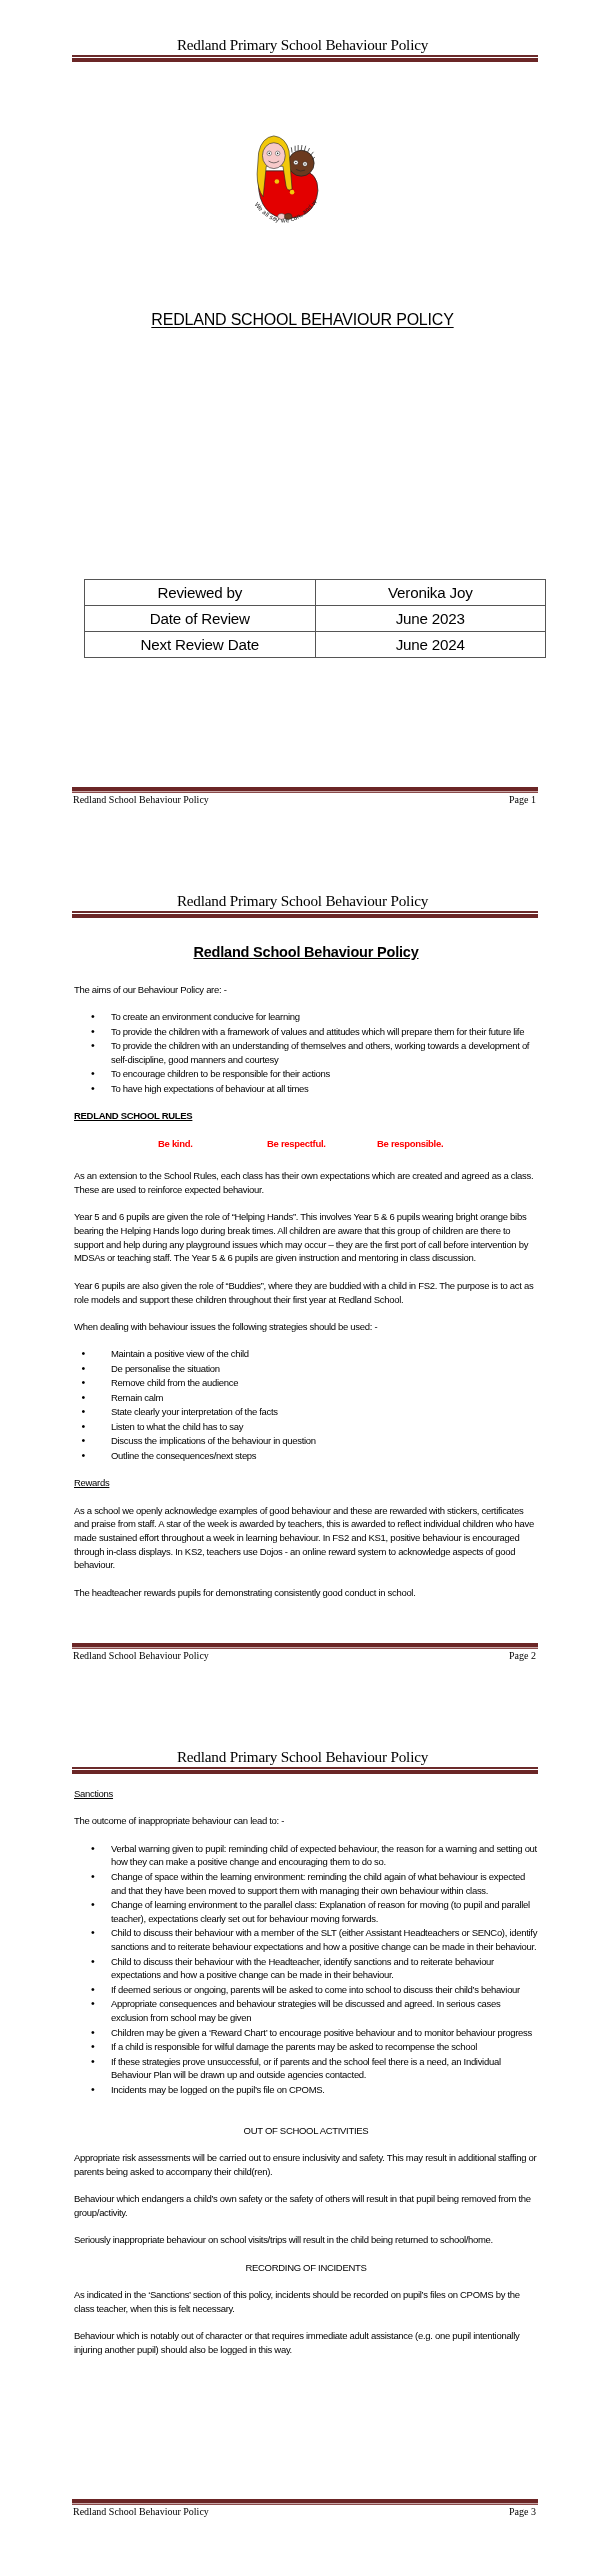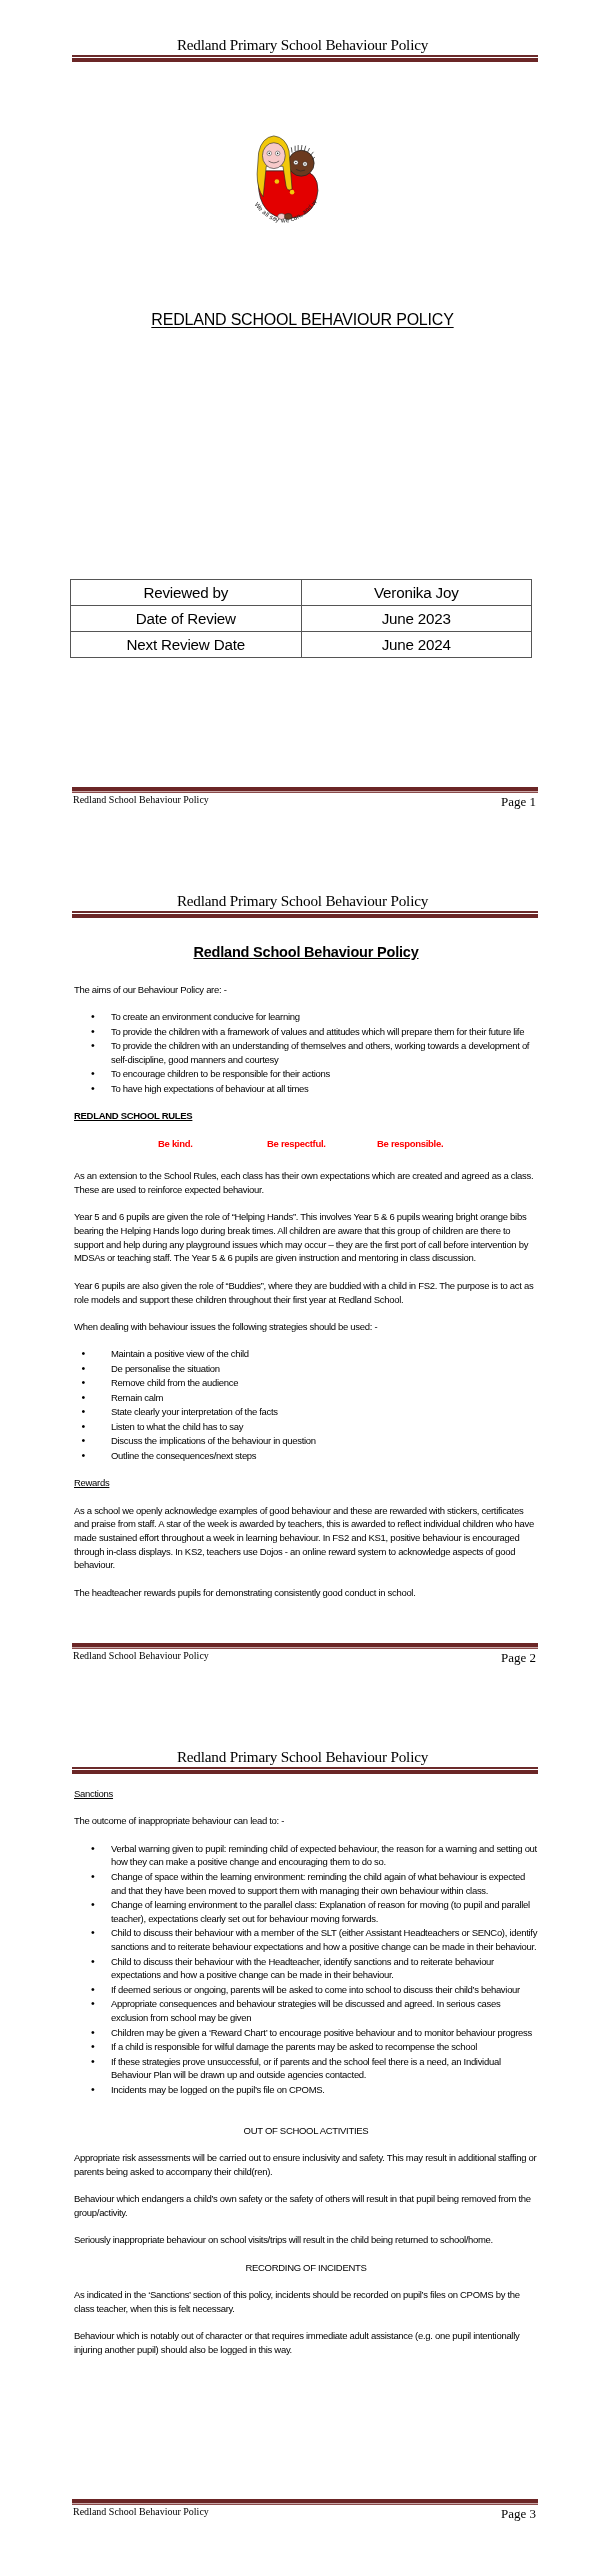--- a/index.html
+++ b/index.html
@@ -15,27 +15,27 @@
     .hdr-rule .thin { height: 1.5px; background: #6b2a2a; }
     .hdr-rule .gap { height: 1.5px; background: #fff; }
     .hdr-rule .thick { height: 3.8px; background: #6b2626; }
 
     
     .ftr-rule { position: absolute; left: 72px; width: 466px; top: 787px; }
     .ftr-rule .thick { height: 3.8px; background: #6b2626; }
     .ftr-rule .gap { height: 0.8px; background: #c9a9a9; }
     .ftr-rule .thin { height: 1.5px; background: #8a4a4a; }
     .ftr-left { position: absolute; left: 73px; top: 794px; font-family: "Liberation Serif", serif; font-size: 10px; }
-    .ftr-right { position: absolute; right: 69px; top: 794px; font-family: "Liberation Serif", serif; font-size: 13px; }
+    .ftr-right { position: absolute; right: 69px; top: 794px; font-family: "Liberation Serif", serif; font-size: 10px; }
 
     
     .logo { position: absolute; left: 248px; top: 128px; width: 76px; height: 107px; }
     .cover-title { position: absolute; left: 0; right: 0; top: 311px; text-align: center;
       font-size: 16px; text-decoration: underline; text-underline-offset: 2.3px; letter-spacing: -0.2px; }
-    .review-table { position: absolute; left: 70px; top: 579px; width: 462px; border-collapse: collapse; }
+    .review-table { position: absolute; left: 84px; top: 579px; width: 462px; border-collapse: collapse; }
     .review-table td { border: 0.8px solid #555; text-align: center; font-size: 15.2px; height: 26px; width: 50%; letter-spacing: -0.2px; }
 
     
     .content { position: absolute; left: 74px; width: 464px; font-size: 9.5px; line-height: 13.7px; letter-spacing: -0.3px; }
     .content p { margin-bottom: 13.7px; }
     .doc-title { text-align: center; font-weight: bold; font-size: 14.5px; text-decoration: underline; margin-bottom: 23px; letter-spacing: -0.2px; }
     .content ul { list-style: none; margin-bottom: 13.7px; }
     .content ul li { position: relative; padding-left: 37px; margin-bottom: 0.8px; }
     .content ul li::before { content: "\2022"; position: absolute; left: 17px; top: 0; font-size: 10.7px; }
     .content ul.strat li::before { left: 7.6px; }

